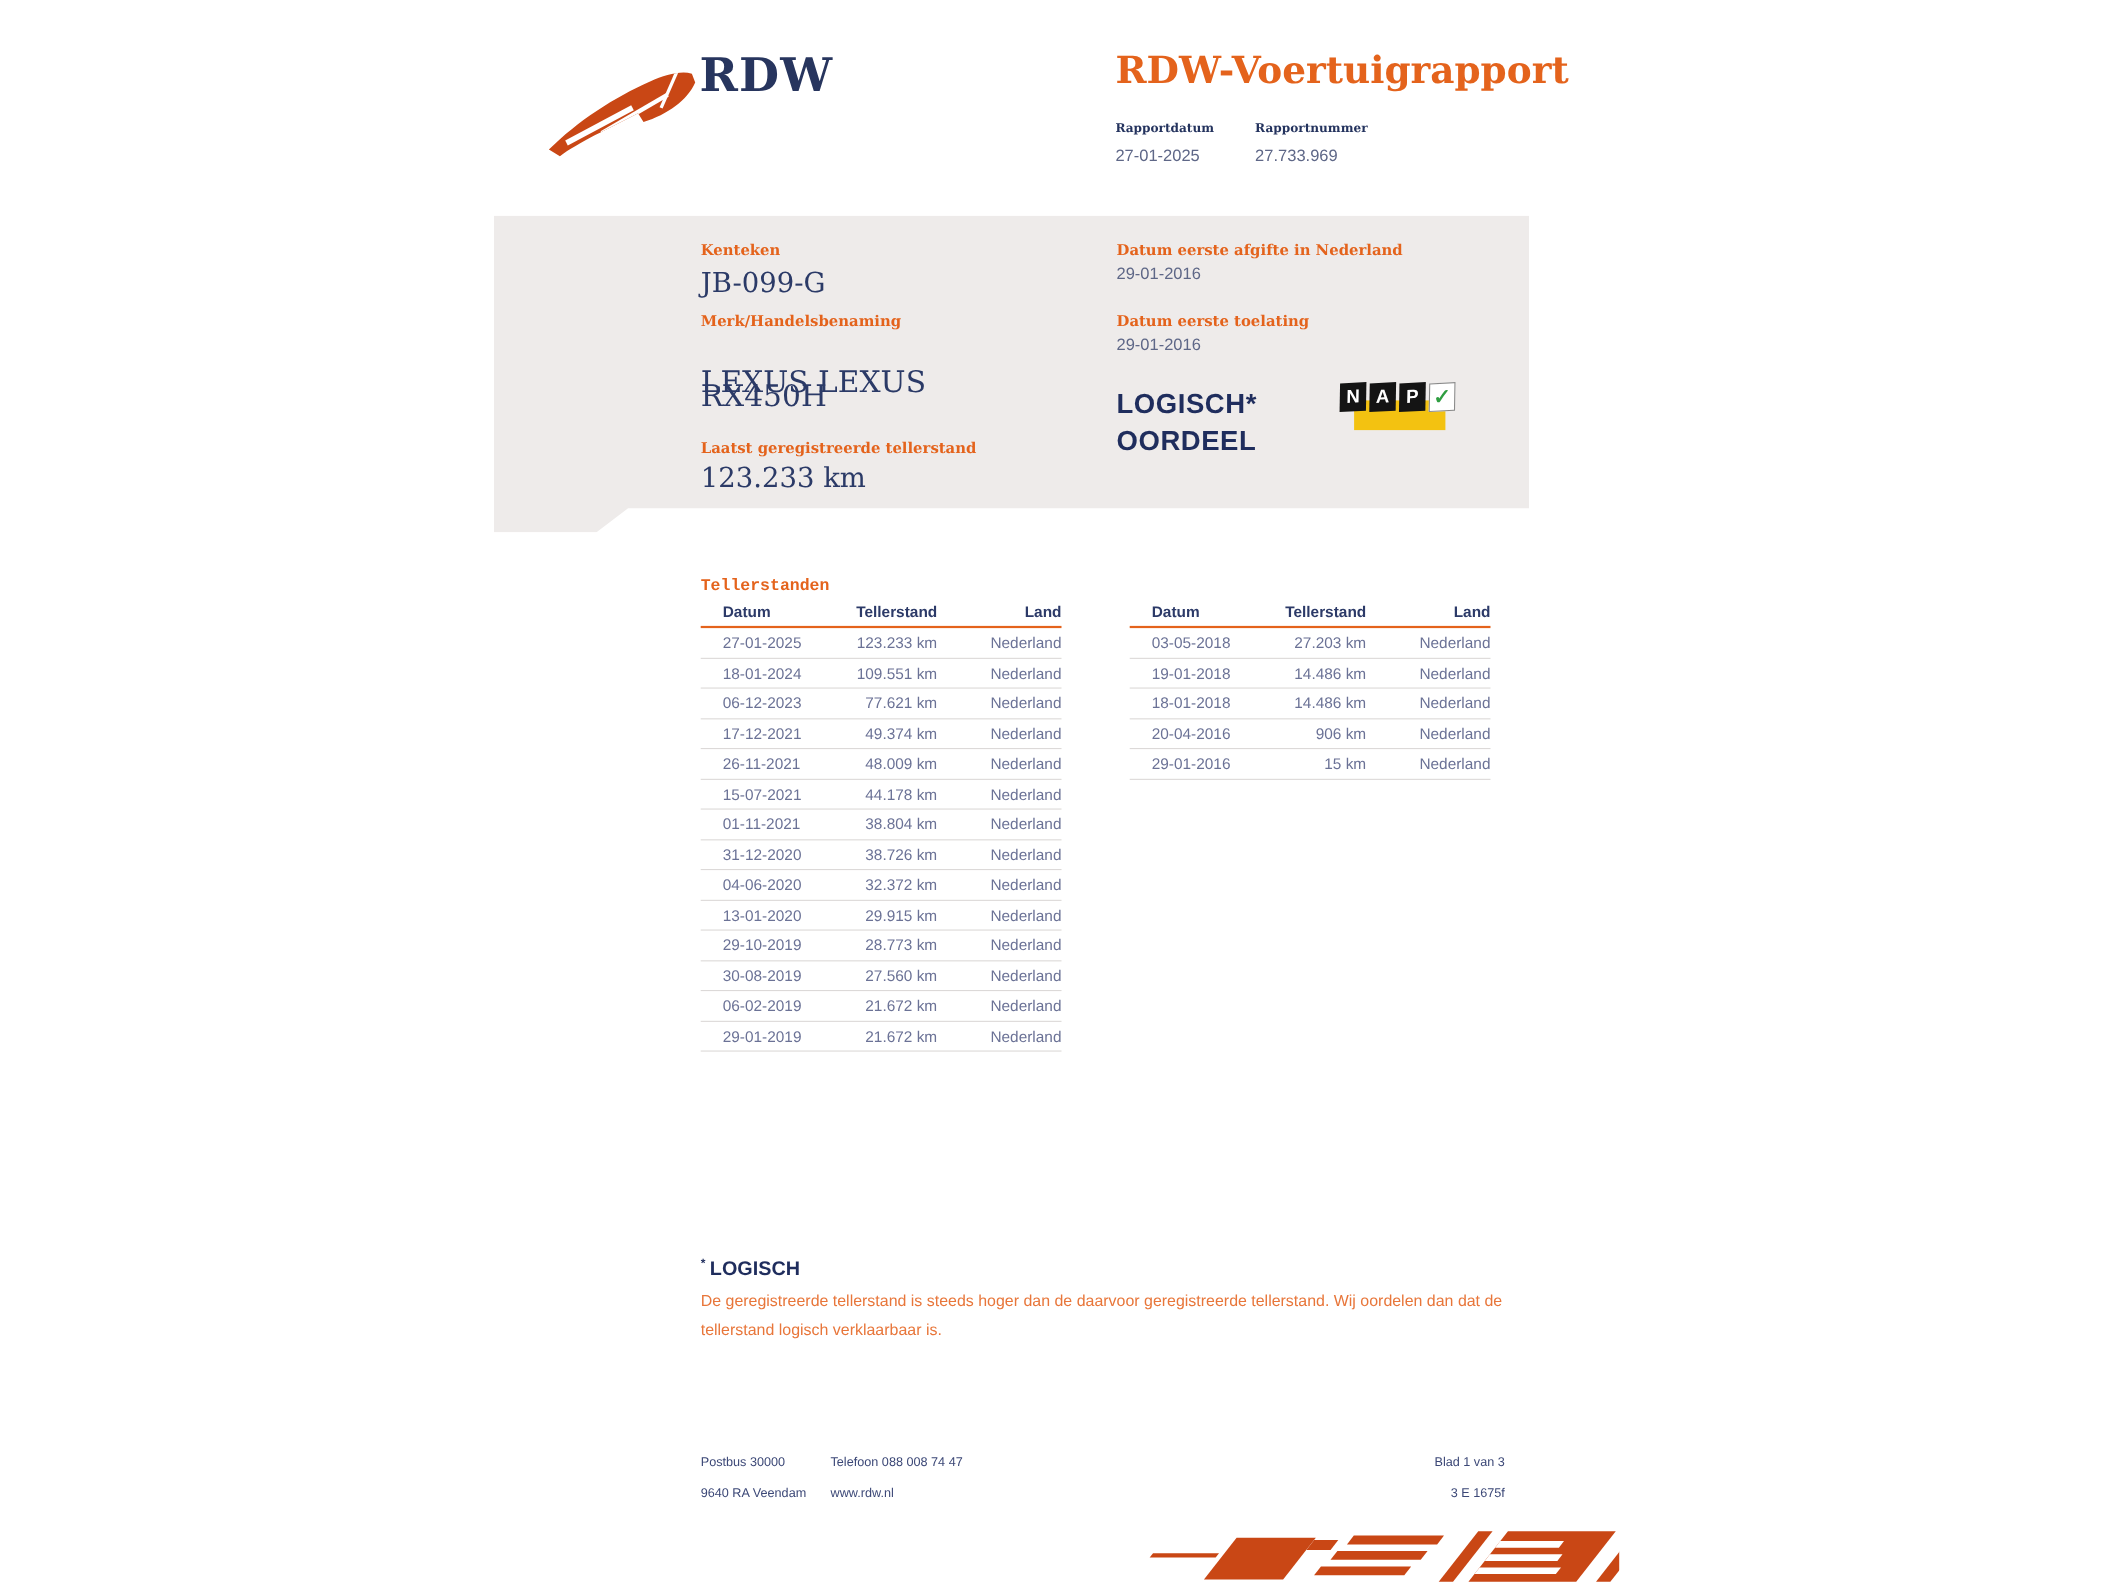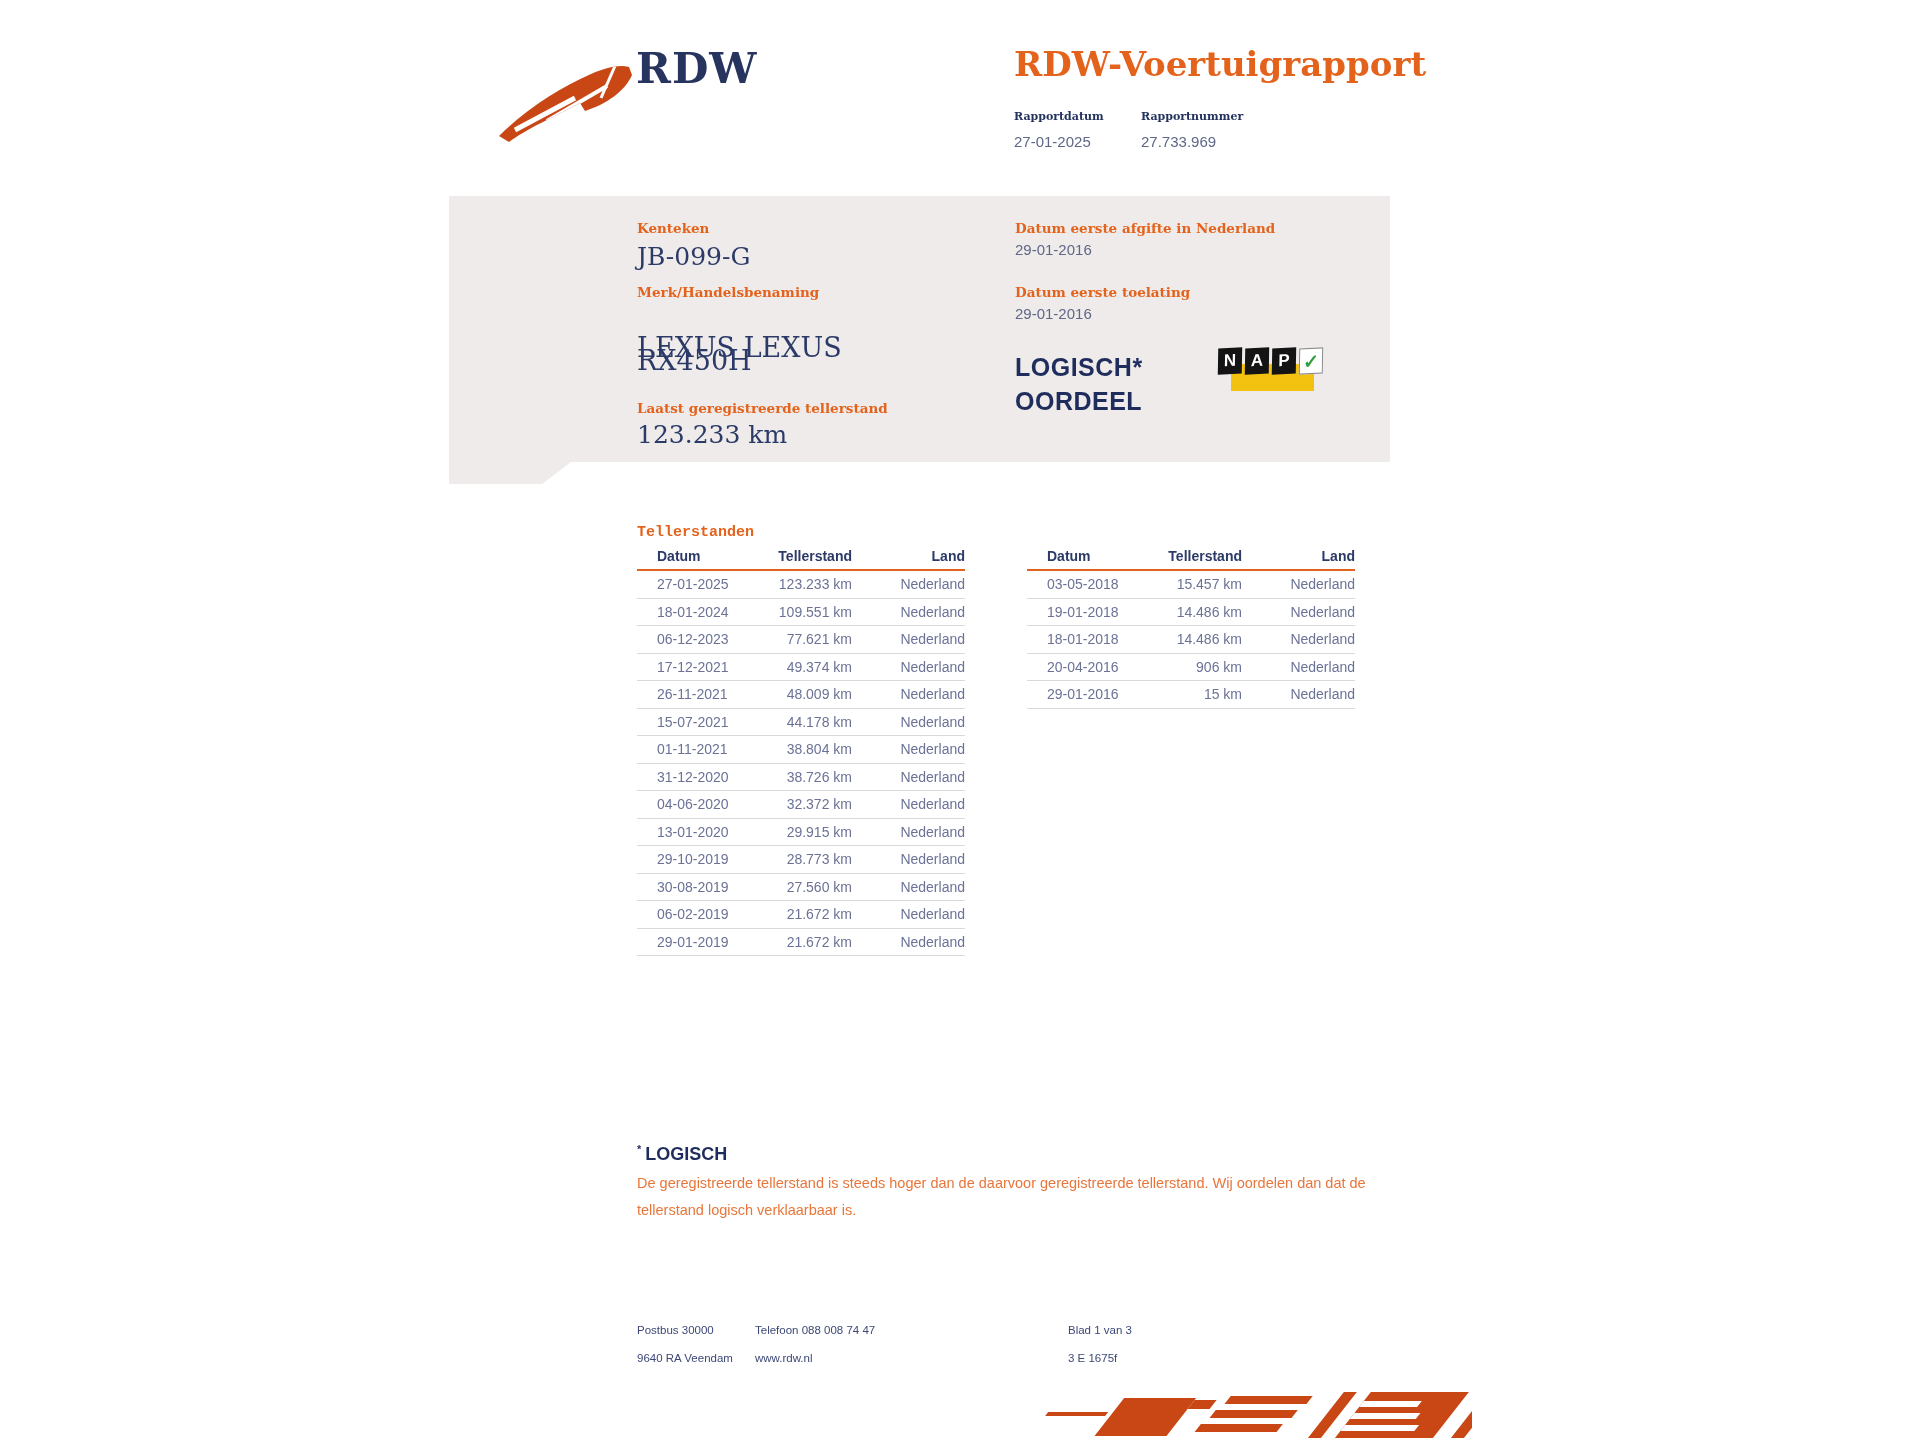--- a/index.html
+++ b/index.html
@@ -94,21 +94,21 @@
     position:absolute; left:637px; top:1170px; width:752px;
     font-size:14.5px; line-height:27px; color:#e8763a;
   }
 
   
   .foot { position:absolute; font-size:11.5px; color:#3c4877; }
   .f-a1 { left:637px; top:1324px; }
   .f-a2 { left:637px; top:1352px; }
   .f-b1 { left:755px; top:1324px; }
   .f-b2 { left:755px; top:1352px; }
-  .f-r  { left:1068px; width:300px; }
+  .f-r  { left:1068px; width:300px; text-align:right; }
   .f-r1 { top:1324px; }
   .f-r2 { top:1352px; }
   .f-link { color:#3c4877; text-decoration:none; }
 
   
   .speed { position:absolute; left:1022px; top:1388px; width:450px; height:52px; }
 </style>
 </head>
 <body>
 
@@ -249,21 +249,21 @@
 
   <div class="table right">
     <div class="t-head">
       <span class="c-date">Datum</span>
       <span class="c-km">Tellerstand</span>
       <span class="c-land">Land</span>
     </div>
     <div>
         <div class="t-row">
         <span class="c-date">03-05-2018</span>
-        <span class="c-km">15.457 km</span>
+        <span class="c-km">27.203 km</span>
         <span class="c-land">Nederland</span>
       </div>
         <div class="t-row">
         <span class="c-date">19-01-2018</span>
         <span class="c-km">14.486 km</span>
         <span class="c-land">Nederland</span>
       </div>
         <div class="t-row">
         <span class="c-date">18-01-2018</span>
         <span class="c-km">14.486 km</span>

